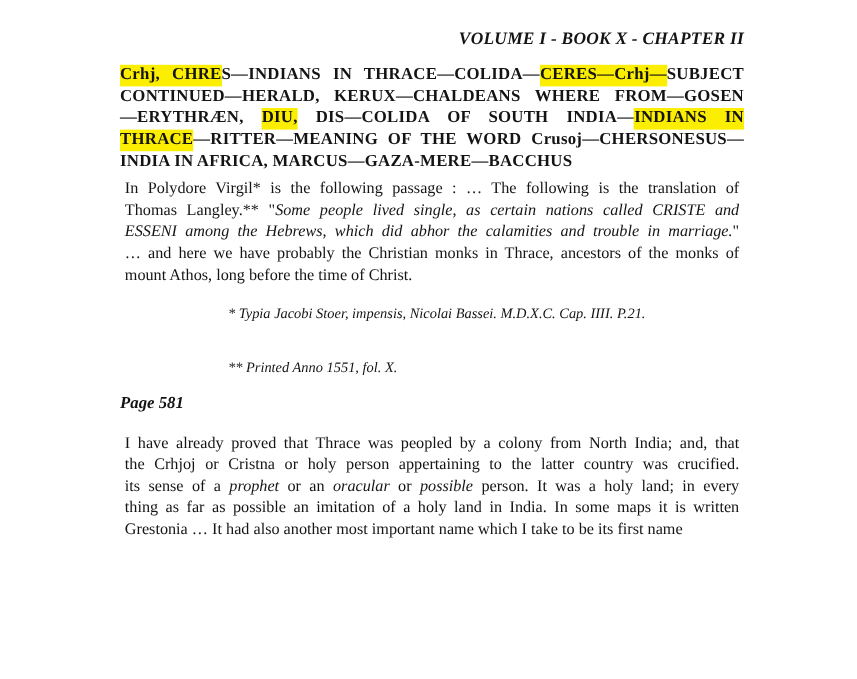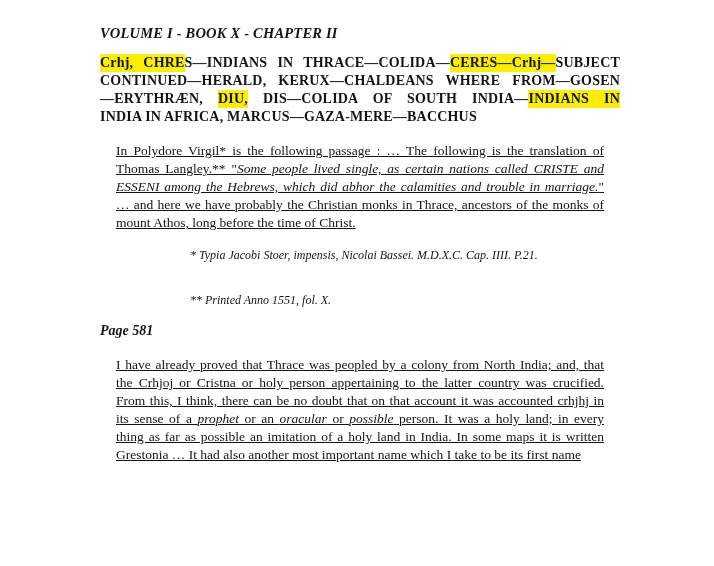--- a/index.html
+++ b/index.html
@@ -9,37 +9,38 @@
     color: #141414;
     font-family: "Liberation Serif", "DejaVu Serif", serif;
     overflow: hidden;
   }
   .page { padding: 24px 94px 0 100px; }
 
   .title {
     font-size: 14.5px; font-weight: bold; font-style: italic;
     letter-spacing: 0.2px; line-height: 18px;
     margin: 0 0 12px 0;
+    text-align: right;
   }
 
   .heading { margin: 0; }
   .hline {
     font-size: 14px; font-weight: bold;
     line-height: 18px; height: 18px;
     text-align: justify; text-align-last: justify;
     white-space: normal; letter-spacing: 0.2px;
   }
   .hline.last { text-align-last: left; }
 
   .page-label {
     font-size: 14px; font-weight: bold; font-style: italic;
     line-height: 18px; margin: 14px 0 14px 0;
   }
 
-  .para { margin: 16px; text-decoration: underline; }
+  .para { margin: 4px; }
   .bline {
     font-size: 13.5px; line-height: 18px; height: 18px;
     text-align: justify; text-align-last: justify;
   }
   .bline.last { text-align-last: left; }
 
   .footnotes { margin: 16px 0 0 90px; font-style: italic; }
   .footnote { font-size: 12px; line-height: 15px; }
   .footnote + .footnote { margin-top: 30px; }
 
@@ -50,20 +51,21 @@
 <body style="color: rgb(20, 20, 20); background: rgb(255, 255, 255);">
 
 <div class="page">
 
   <div class="title">VOLUME I - BOOK X - CHAPTER II</div>
 
   <div class="heading">
     <div class="hline"><span class="hl">Crhj, CHRE</span><span>S—INDIANS IN THRACE—COLIDA—</span><span class="hl">CERES—Crhj—</span><span>SUBJECT</span></div>
     <div class="hline"><span>CONTINUED—HERALD, KERUX—CHALDEANS WHERE FROM—GOSEN</span></div>
     <div class="hline"><span>—ERYTHRÆN, </span><span class="hl">DIU,</span><span> DIS—COLIDA OF SOUTH INDIA—</span><span class="hl">INDIANS IN</span></div>
+    <div class="hline"><span class="hl">THRACE</span><span>—RITTER—MEANING OF THE WORD Crusoj—CHERSONESUS—</span></div>
     <div class="hline last"><span>INDIA IN AFRICA, MARCUS—GAZA-MERE—BACCHUS</span></div>
   </div>
 
 
   <div class="para">
     <div class="bline"><span>In Polydore Virgil* is the following passage : … The following is the translation of</span></div>
     <div class="bline"><span>Thomas Langley.** "</span><span class="it">Some people lived single, as certain nations called CRISTE and</span></div>
     <div class="bline"><span class="it">ESSENI among the Hebrews, which did abhor the calamities and trouble in marriage.</span><span>"</span></div>
     <div class="bline"><span>… and here we have probably the Christian monks in Thrace, ancestors of the monks of</span></div>
     <div class="bline last"><span>mount Athos, long before the time of Christ.</span></div>
@@ -72,19 +74,18 @@
   <div class="footnotes">
     <div class="footnote">* Typia Jacobi Stoer, impensis, Nicolai Bassei. M.D.X.C. Cap. IIII. P.21.</div>
     <div class="footnote">** Printed Anno 1551, fol. X.</div>
   </div>
 
   <div class="page-label">Page 581</div>
 
   <div class="para">
     <div class="bline"><span>I have already proved that Thrace was peopled by a colony from North India; and, that</span></div>
     <div class="bline"><span>the Crhjoj or Cristna or holy person appertaining to the latter country was crucified.</span></div>
-    <div class="bline"><span>From this, I think, there can be no doubt that on that account it was accounted crhjhj in</span></div>
     <div class="bline"><span>its sense of a </span><span class="it">prophet</span><span> or an </span><span class="it">oracular</span><span> or </span><span class="it">possible</span><span> person. It was a holy land; in every</span></div>
     <div class="bline"><span>thing as far as possible an imitation of a holy land in India. In some maps it is written</span></div>
     <div class="bline last"><span>Grestonia … It had also another most important name which I take to be its first name</span></div>
   </div>
 
 </div>
 
 </body></html>

